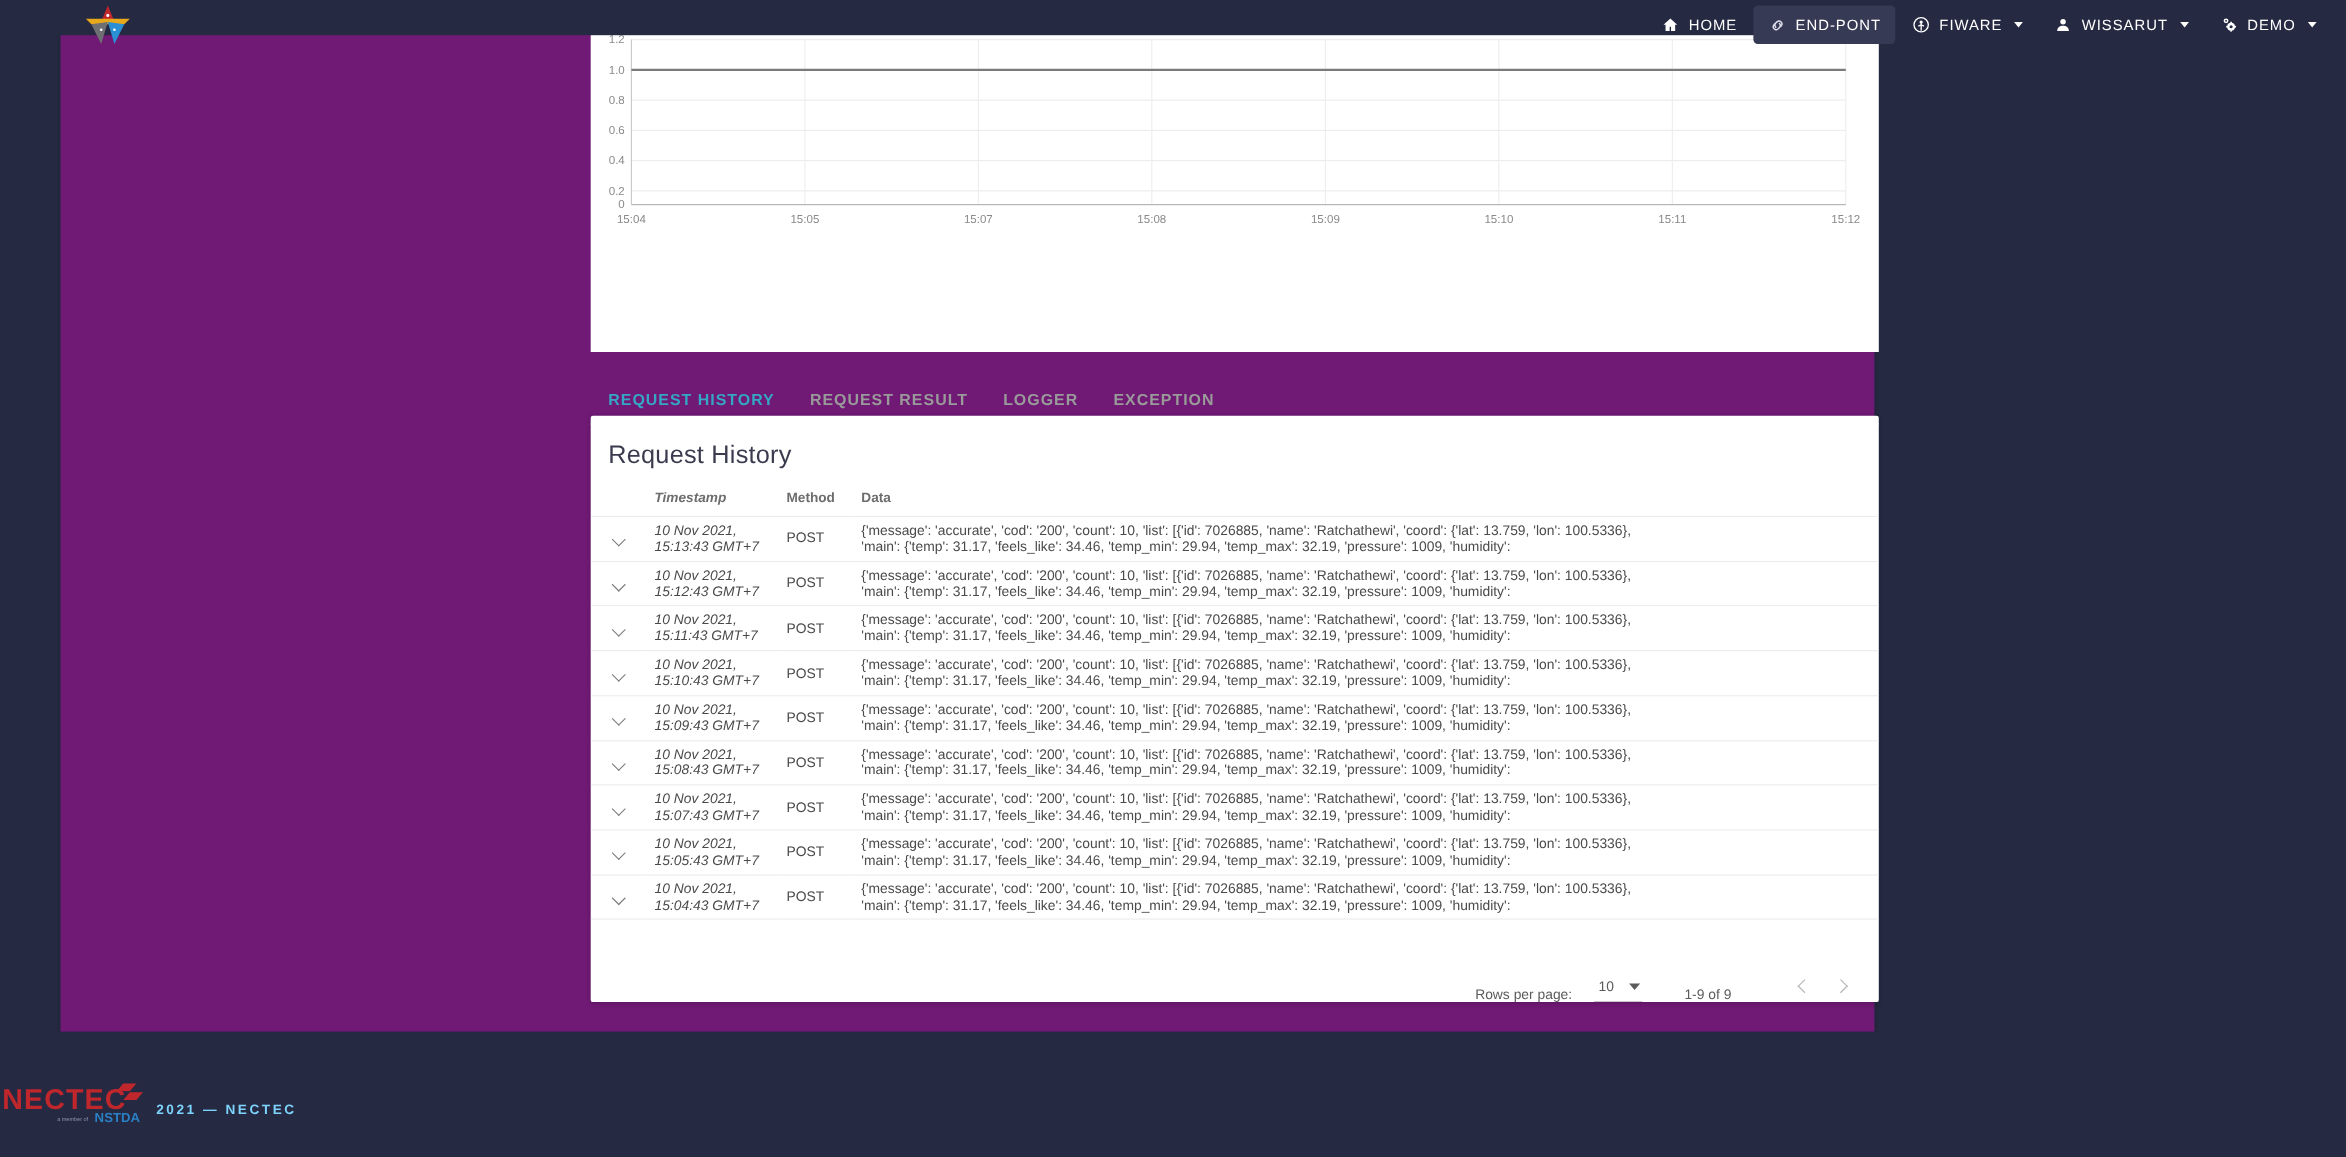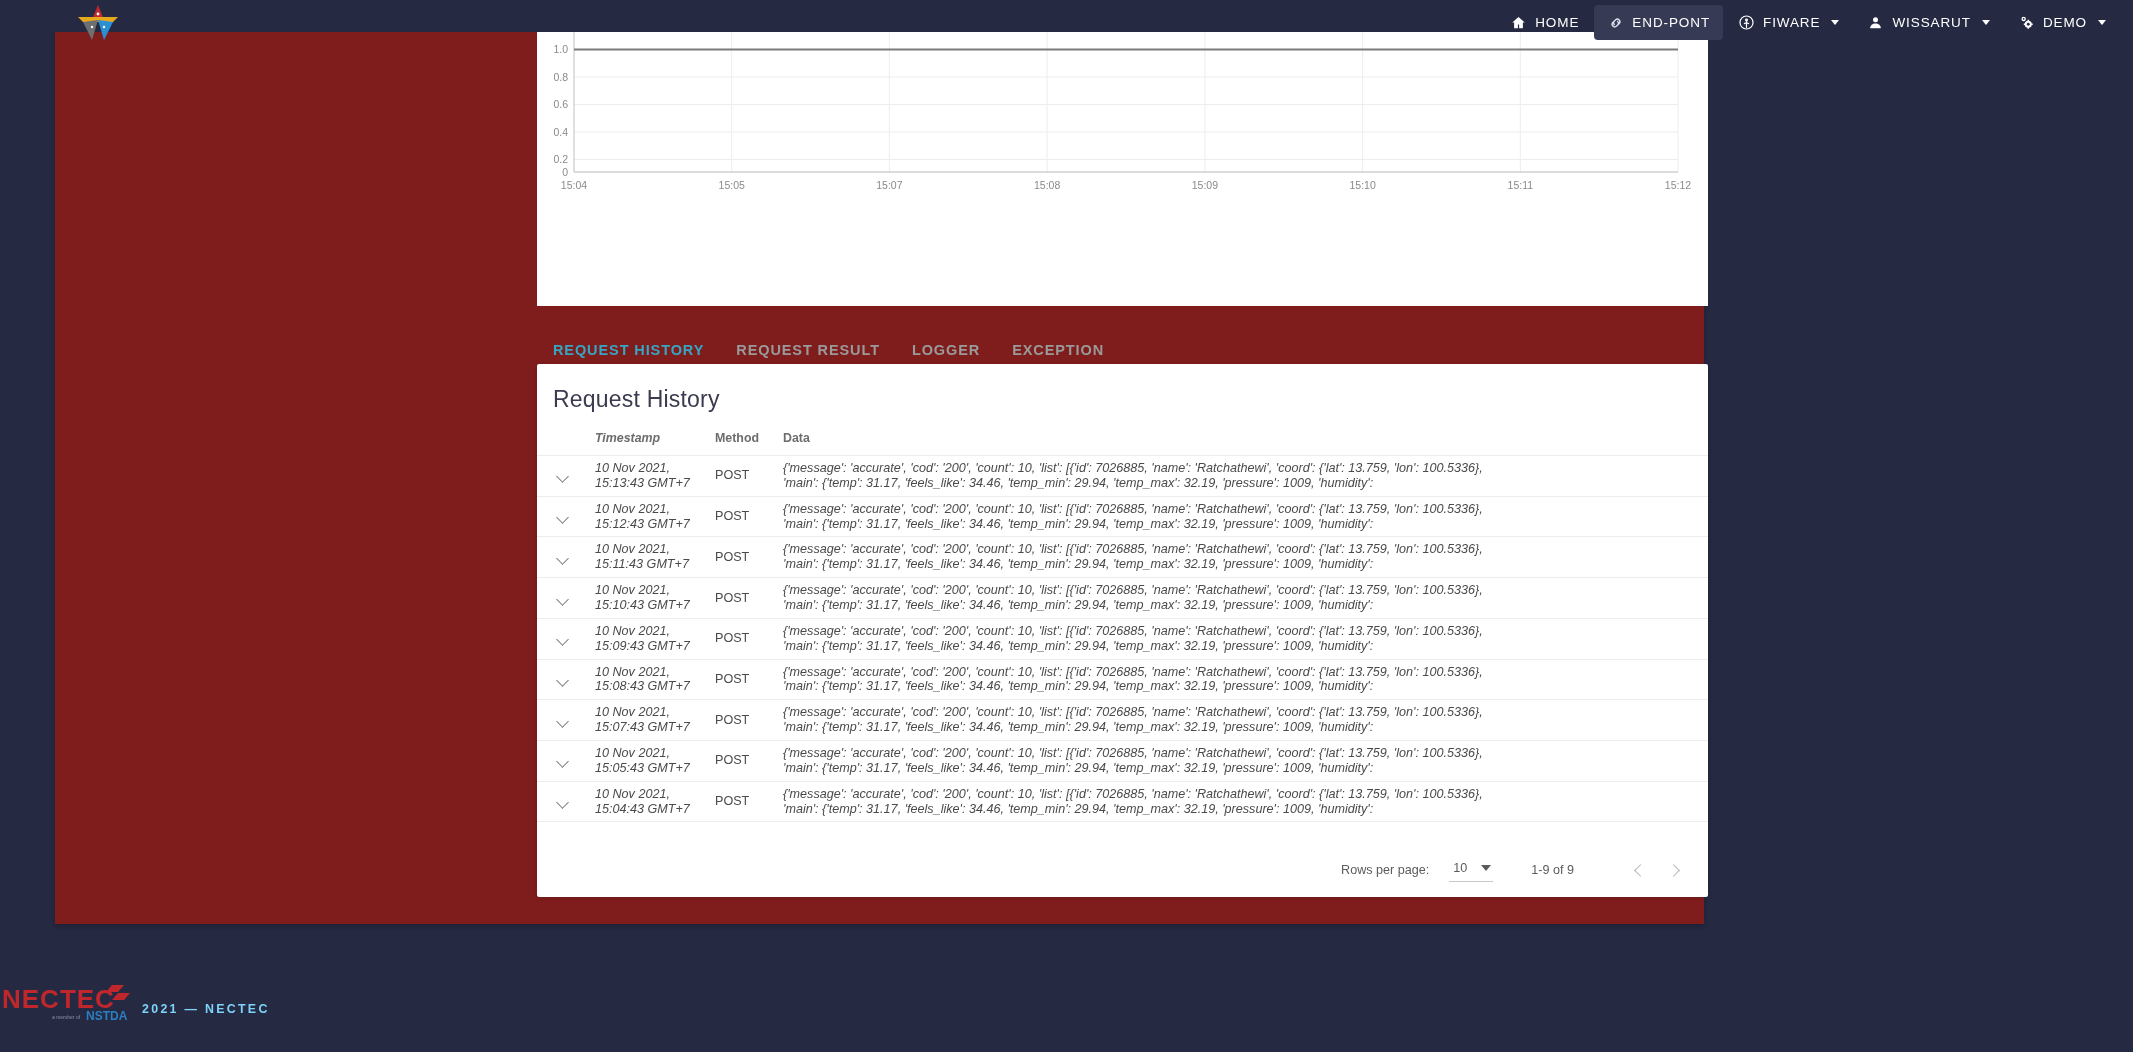--- a/index.html
+++ b/index.html
@@ -73,24 +73,24 @@
     border-left: 4.5px solid transparent;
     border-right: 4.5px solid transparent;
     border-top: 5.5px solid #ffffff;
     margin-left: 3px;
   }
 
   
   .page-sheet {
     position: absolute;
     left: 55px;
-    top: 12px;
+    top: 26px;
     width: 1649px;
     height: 912px;
-    background: #7f1d1d;
+    background: #701a75;
     box-shadow: 0 2px 5px rgba(0,0,0,0.25);
   }
 
   
   .chart-card {
     position: absolute;
     left: 482px;
     top: 0px;
     width: 1171px;
     height: 294px;
@@ -200,31 +200,30 @@
   }
 
   td.cell-ts { color: #4a4a4a; font-style: italic; }
   td.cell-me { color: #4a4a4a; }
   td.cell-da {
     color: #707070;
     font-size: 12.4px;
     line-height: 1.25;
     white-space: nowrap;
     overflow: hidden;
-    font-style: italic;
   }
   .data-line { display: block; }
 
   
   .pagination {
     position: absolute;
     left: 0; right: 0; bottom: 0;
     height: 54px;
     display: flex;
-    align-items: center;
+    align-items: flex-end;
     justify-content: flex-end;
     gap: 0;
     padding-right: 18px;
     font-size: 12.6px;
     color: #5b5b5b;
   }
   .rpp-label { margin-right: 20px; }
   .rpp-select {
     display: flex;
     align-items: center;

